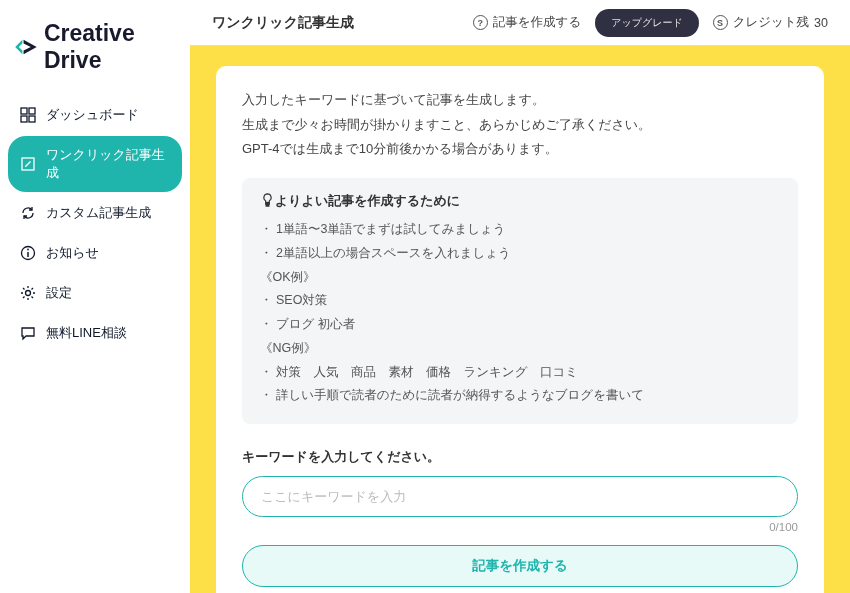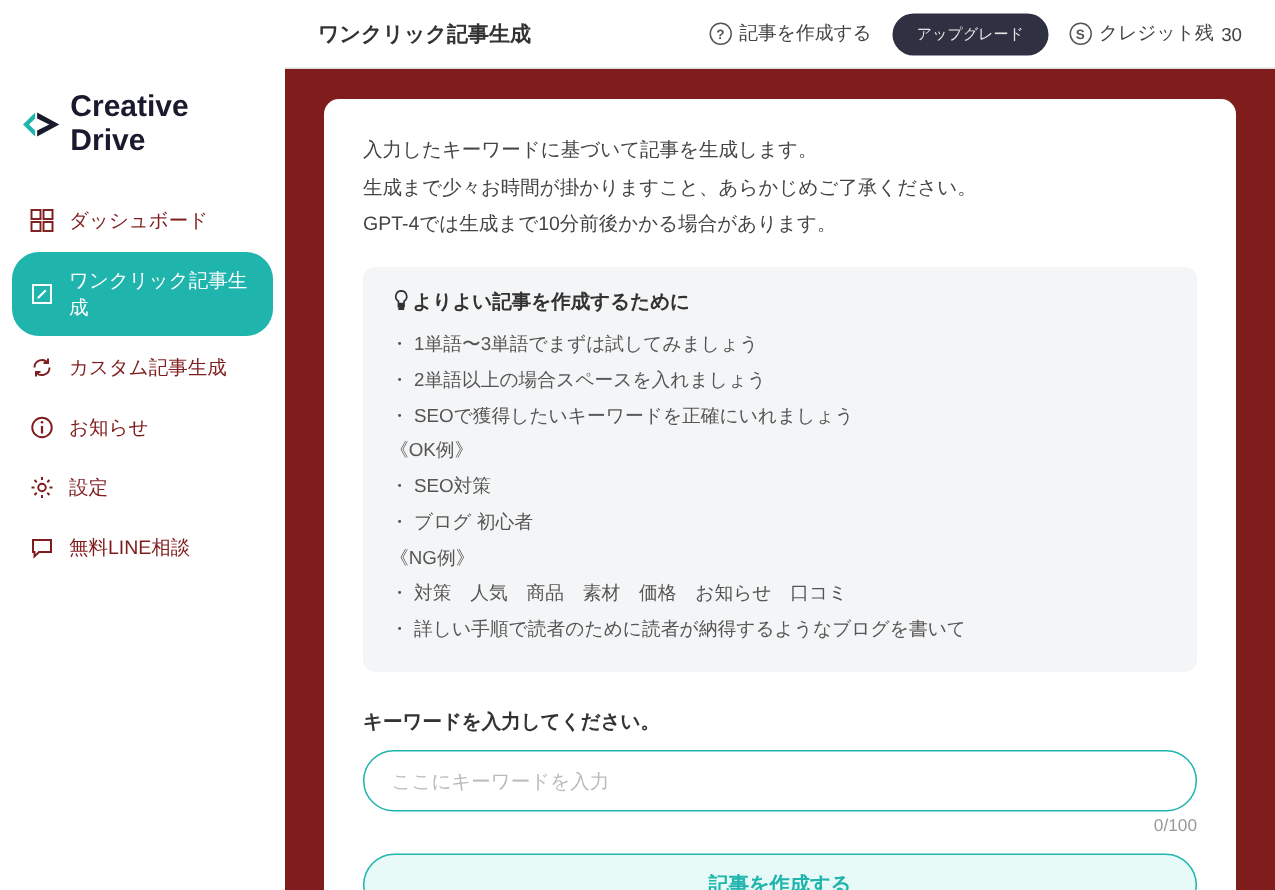--- a/index.html
+++ b/index.html
@@ -17,33 +17,32 @@
       flex-shrink: 0;
       padding-top: 16px;
       background: #fff;
     }
     .logo {
       display: flex;
       align-items: center;
       gap: 6px;
       padding: 4px 14px 22px 14px;
       font-weight: 700;
-      font-size: 20px;
+      font-size: 23px;
       color: #1a1a2e;
-      margin-top: 40px;
     }
     .logo svg { width: 28px; height: 22px; }
     .nav { display: flex; flex-direction: column; gap: 2px; padding: 0 8px; }
     .nav-item {
       display: flex;
       align-items: center;
       gap: 10px;
       padding: 10px 12px;
       font-size: 13px;
-      color: #7f1d1d;
+      color: #0f172a;
       border-radius: 18px;
       cursor: pointer;
     }
     .nav-item.active {
       background: #1fb5ad;
       color: #fff;
     }
     .nav-item .ic { width: 16px; height: 16px; display:flex; align-items:center; justify-content:center; }
     .main {
       flex: 1;
@@ -70,21 +69,21 @@
       font-size: 10px;
       cursor: pointer;
     }
     .credits { display:flex; align-items:center; gap:5px; font-size: 12.5px; color:#444; }
     .circ-ic { width:15px; height:15px; border:1.3px solid #555; border-radius:50%; display:flex; align-items:center; justify-content:center; font-size:9px; font-weight:700; color:#555; }
 
     .content {
       flex: 1;
       overflow-y: auto;
       padding: 20px 26px 0 26px;
-      background: #7f1d1d;
+      background: #fde047;
     }
     .card {
       background: #fff;
       border-radius: 10px;
       padding: 22px 26px;
     }
     .intro p { font-size: 13px; color: #444; line-height: 1.9; }
     .tips {
       margin-top: 16px;
       background: #f4f5f6;
@@ -217,26 +216,25 @@
           <span>
             <svg width="15" height="15" viewBox="0 0 16 16">
                 <path d="M8 2a4 4 0 0 0-2 7.4V11h4V9.4A4 4 0 0 0 8 2ZM6 12h4v1H6Zm.5 2h3v1h-3Z" fill="none" stroke="#333" stroke-width="1.2"></path>
               </svg>
           </span>
           <span>よりよい記事を作成するために</span>
         </div>
         <div class="tips-body">
           <div>・ 1単語〜3単語でまずは試してみましょう</div>
           <div>・ 2単語以上の場合スペースを入れましょう</div>
-          <div>・ SEOで獲得したいキーワードを正確にいれましょう</div>
           <div>《OK例》</div>
           <div>・ SEO対策</div>
           <div>・ ブログ 初心者</div>
           <div>《NG例》</div>
-          <div>・ 対策　人気　商品　素材　価格　お知らせ　口コミ</div>
+          <div>・ 対策　人気　商品　素材　価格　ランキング　口コミ</div>
           <div>・ 詳しい手順で読者のために読者が納得するようなブログを書いて</div>
         </div>
       </div>
 
       <div class="kw-label">キーワードを入力してください。</div>
       <input class="kw-input" type="text" placeholder="ここにキーワードを入力" style="">
       <div class="counter">0/100</div>
 
       <button class="gen-btn">記事を作成する</button>
 

